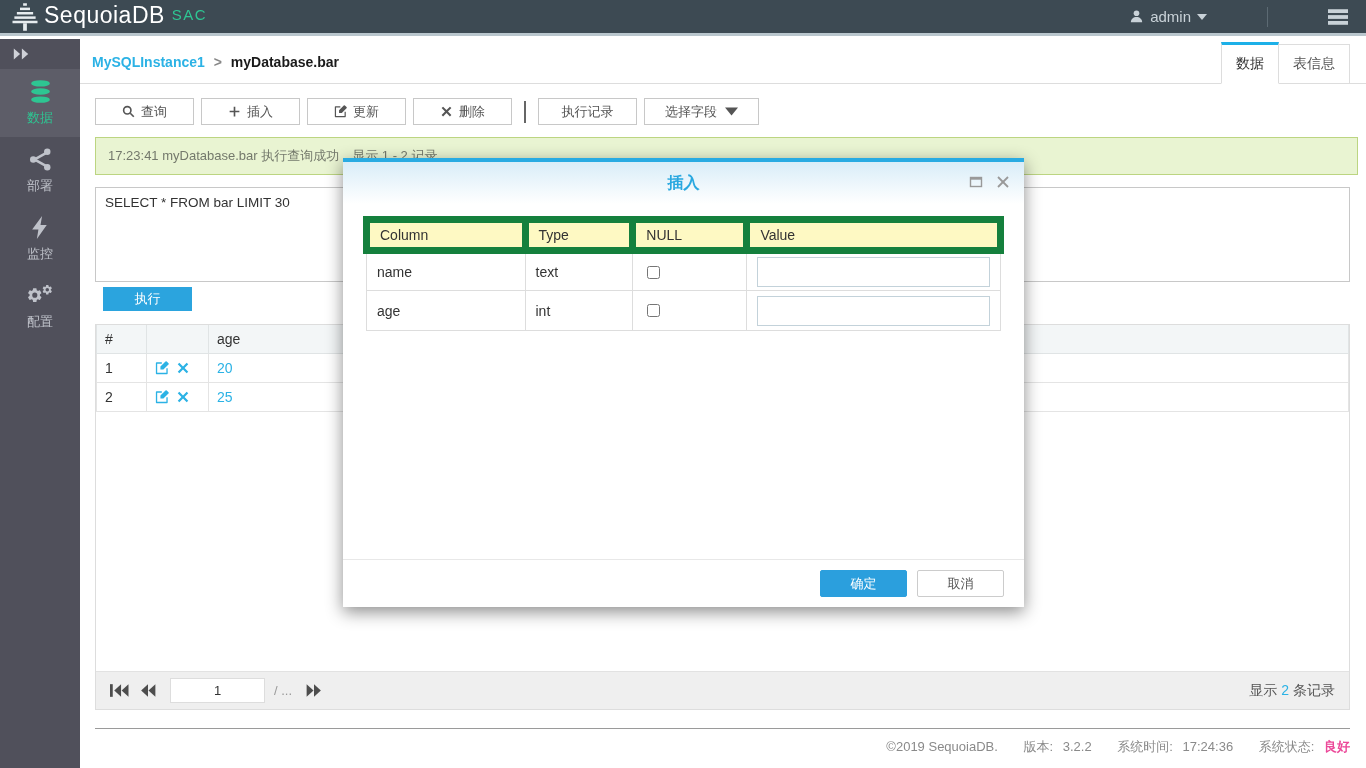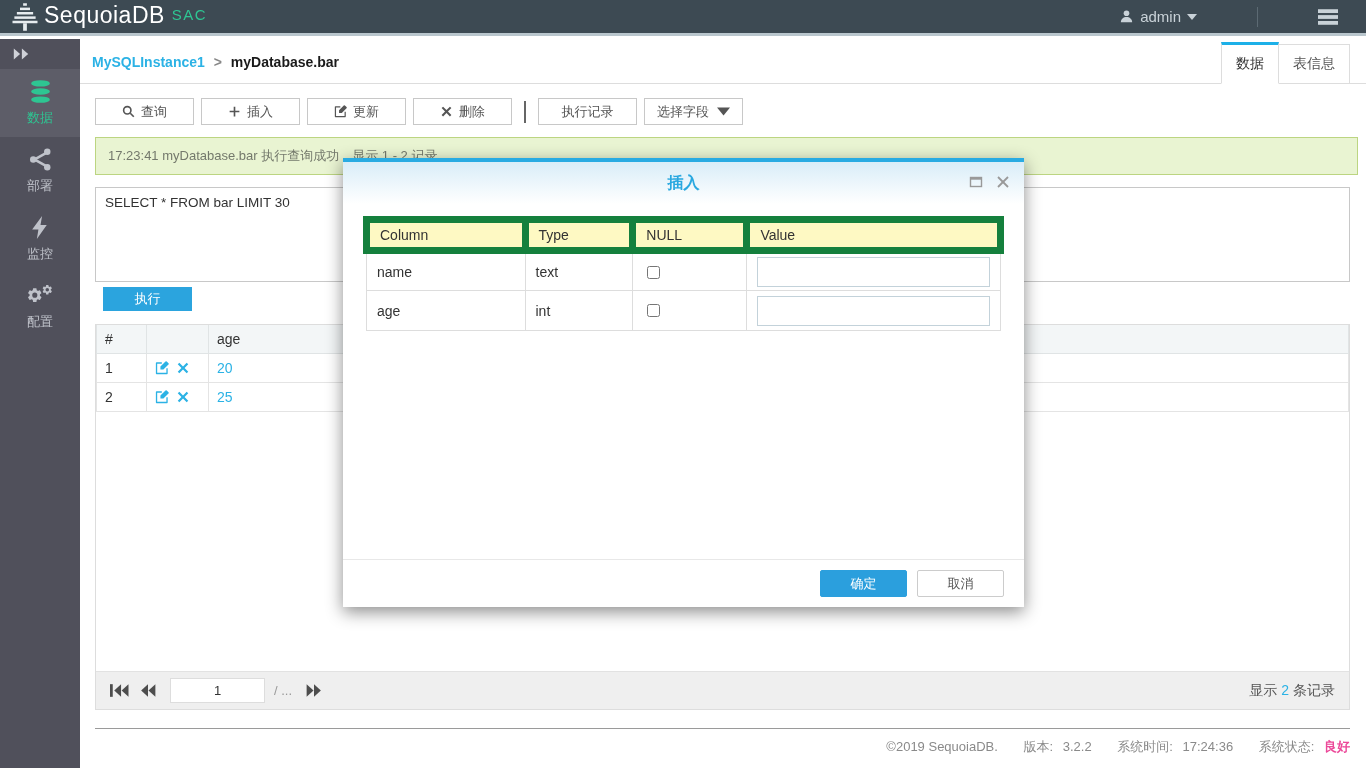--- a/index.html
+++ b/index.html
@@ -13,21 +13,21 @@
   
   .topbar {
     position:absolute; top:0; left:0; right:0; height:36px;
     background:#3d4a53; border-bottom:3px solid #b9c6cd;
     display:flex; align-items:center; color:#fff;
   }
   .brand { display:flex; align-items:flex-start; padding-left:10px; cursor:pointer; }
   .brand .tree { width:30px; height:30px; fill:#e7ecef; margin-right:4px; }
   .brand-name { font-size:23px; color:#fff; letter-spacing:0.5px; }
   .brand-suffix { font-size:15px; color:#2ec592; margin-left:7px; letter-spacing:1.5px; margin-top:4px; }
-  .topbar-right { margin-left:auto; display:flex; align-items:center; padding-right:28px; color:#c9d2d8;gap:44px; }
+  .topbar-right { margin-left:auto; display:flex; align-items:center; padding-right:18px; color:#c9d2d8;gap:44px; }
   .user-menu { display:flex; align-items:center; gap:6px; font-size:15px; cursor:pointer; }
   .user-menu svg.person { width:15px; height:15px; fill:#c9d2d8; }
   .caret { width:10px; height:6px; fill:#c9d2d8; }
   .top-sep { width:1px; height:20px; background:#5c6a73; margin:0 16px; }
   .list-btn svg { width:20px; height:16px; fill:#c9d2d8; }
   .list-btn { cursor:pointer; }
 
   
   .sidebar { position:absolute; top:39px; left:0; width:80px; bottom:0; background:#50505b; }
   .collapse-btn { height:30px; padding:9px 0 0 12px; cursor:pointer; }
@@ -57,21 +57,21 @@
   .tab.active {
     height:42px; border-top:3px solid #1cb0e8; border-bottom:1px solid #fff; color:#333;
   }
   .tab + .tab { border-left:none; }
 
   
   .toolbar { display:flex; align-items:center; gap:7px; padding:14px 16px 0 15px; }
   .tbtn {
     height:27px; min-width:99px; background:#fff; border:1px solid #c8c8c8; color:#555;
     font-size:13px; display:inline-flex; align-items:center; justify-content:center;
-    gap:6px; padding:0 12px; cursor:pointer; font-family:inherit;
+    gap:6px; padding:0 20px; cursor:pointer; font-family:inherit;
   }
   .tbtn svg { width:13px; height:13px; }
   .tbtn .ic-stroke { fill:none; stroke:#555; stroke-width:2; }
   .tbtn .ic-fill { fill:#555; }
   .tb-sep { width:2px; height:22px; background:#666; margin:0 5px; }
   .caret-dark { width:9px; height:5px; fill:#555; margin-left:2px; }
 
   
   .statusbar {
     margin:12px 8px 0 15px; height:38px; background:#e9f4d2; border:1px solid #bcd581;

